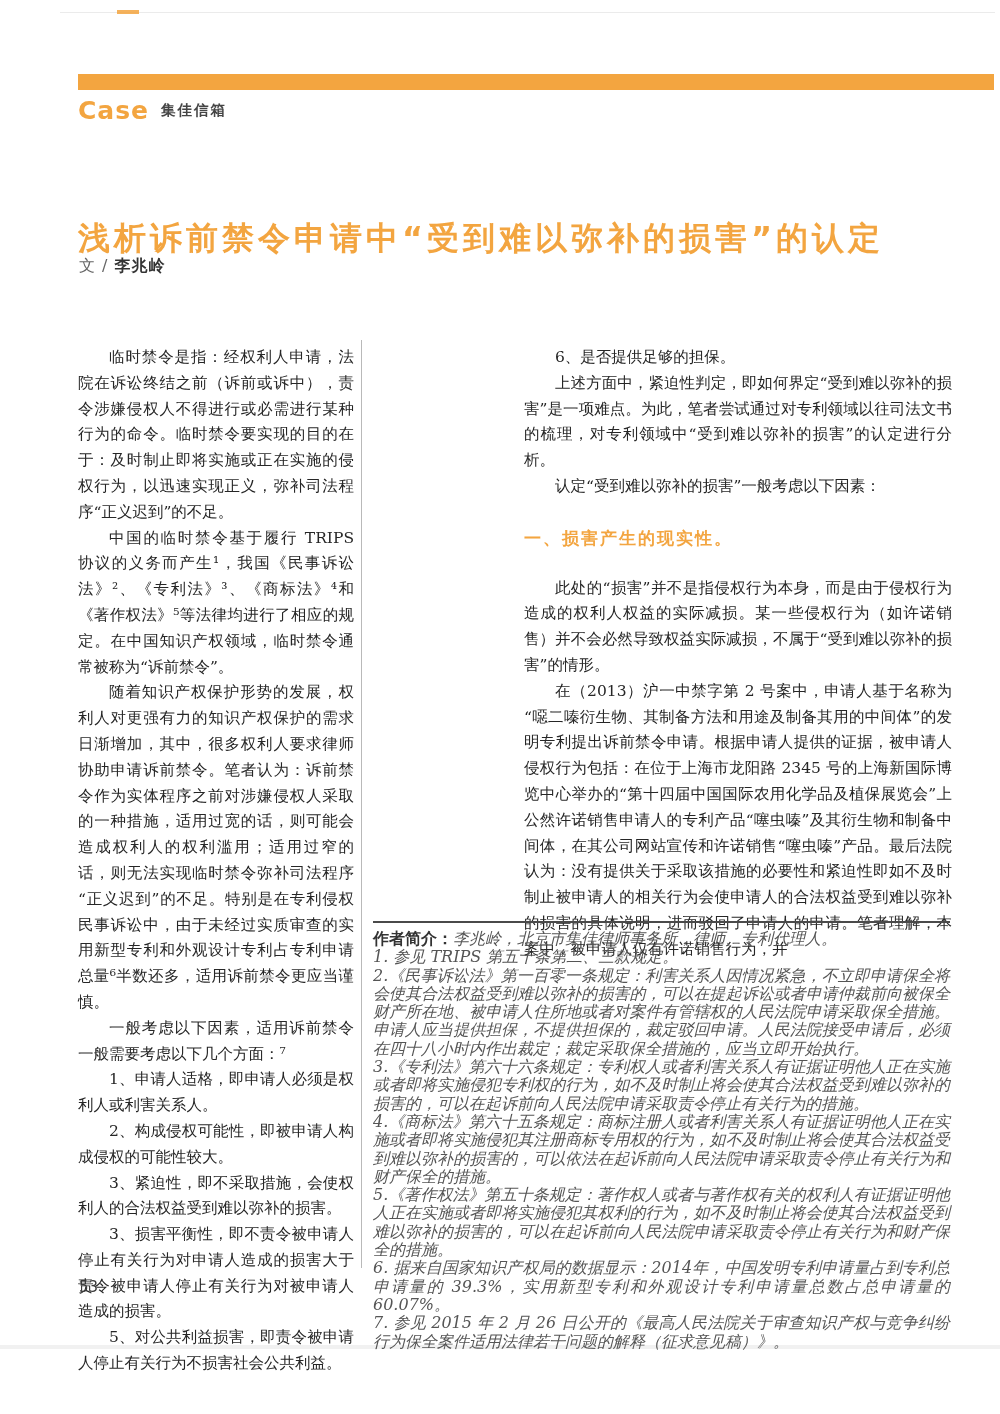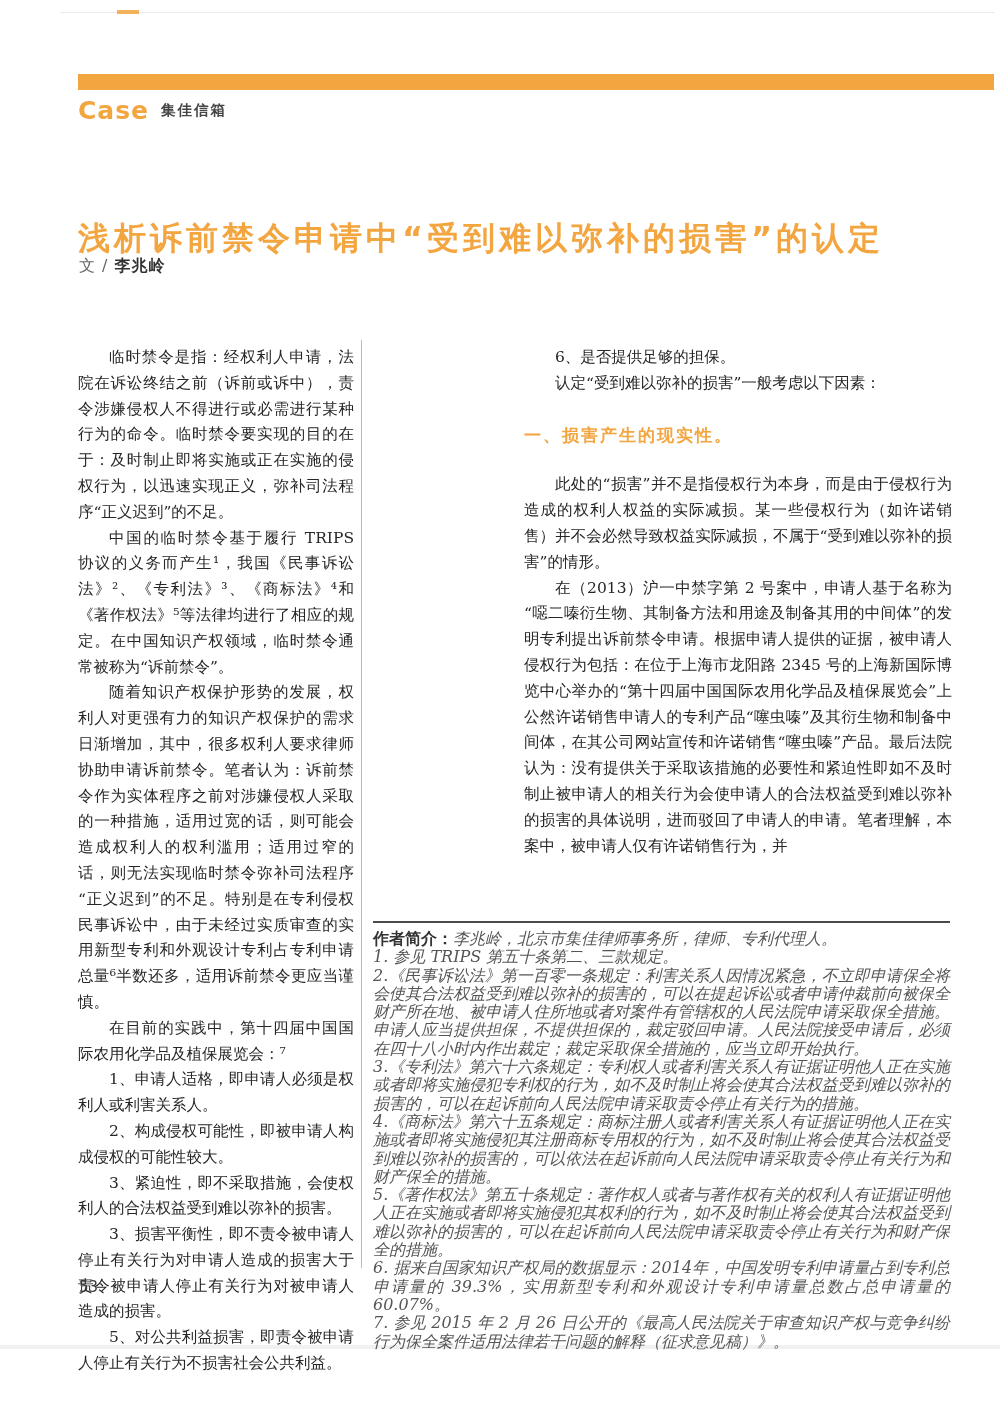--- a/index.html
+++ b/index.html
@@ -74,30 +74,31 @@
   <div class="byline">
     <span>文 / </span><span class="author">李兆岭</span>
   </div>
 
   <div class="col-divider"></div>
 
   <div class="col col-left">
     <p>临时禁令是指：经权利人申请，法院在诉讼终结之前（诉前或诉中），责令涉嫌侵权人不得进行或必需进行某种行为的命令。临时禁令要实现的目的在于：及时制止即将实施或正在实施的侵权行为，以迅速实现正义，弥补司法程序“正义迟到”的不足。</p>
     <p>中国的临时禁令基于履行 TRIPS 协议的义务而产生¹，我国《民事诉讼法》²、《专利法》³、《商标法》⁴和《著作权法》⁵等法律均进行了相应的规定。在中国知识产权领域，临时禁令通常被称为“诉前禁令”。</p>
     <p>随着知识产权保护形势的发展，权利人对更强有力的知识产权保护的需求日渐增加，其中，很多权利人要求律师协助申请诉前禁令。笔者认为：诉前禁令作为实体程序之前对涉嫌侵权人采取的一种措施，适用过宽的话，则可能会造成权利人的权利滥用；适用过窄的话，则无法实现临时禁令弥补司法程序“正义迟到”的不足。特别是在专利侵权民事诉讼中，由于未经过实质审查的实用新型专利和外观设计专利占专利申请总量⁶半数还多，适用诉前禁令更应当谨慎。</p>
-    <p>在目前的实践中，第十四届中国国际农用化学品及植保展览会：⁷</p>
+    <p>一般考虑以下因素，适用诉前禁令一般需要考虑以下几个方面：⁷</p>
     <p>1、申请人适格，即申请人必须是权利人或利害关系人。</p>
     <p>2、构成侵权可能性，即被申请人构成侵权的可能性较大。</p>
     <p>3、紧迫性，即不采取措施，会使权利人的合法权益受到难以弥补的损害。</p>
     <p>3、损害平衡性，即不责令被申请人停止有关行为对申请人造成的损害大于责令被申请人停止有关行为对被申请人造成的损害。</p>
     <p>5、对公共利益损害，即责令被申请人停止有关行为不损害社会公共利益。</p>
   </div>
 
   <div class="col col-right">
     <p>6、是否提供足够的担保。</p>
+    <p>上述方面中，紧迫性判定，即如何界定“受到难以弥补的损害”是一项难点。为此，笔者尝试通过对专利领域以往司法文书的梳理，对专利领域中“受到难以弥补的损害”的认定进行分析。</p>
     <p>认定“受到难以弥补的损害”一般考虑以下因素：</p>
     <h2 class="section-heading">一、损害产生的现实性。</h2>
     <p>此处的“损害”并不是指侵权行为本身，而是由于侵权行为造成的权利人权益的实际减损。某一些侵权行为（如许诺销售）并不会必然导致权益实际减损，不属于“受到难以弥补的损害”的情形。</p>
     <p>在（2013）沪一中禁字第 2 号案中，申请人基于名称为“噁二嗪衍生物、其制备方法和用途及制备其用的中间体”的发明专利提出诉前禁令申请。根据申请人提供的证据，被申请人侵权行为包括：在位于上海市龙阳路 2345 号的上海新国际博览中心举办的“第十四届中国国际农用化学品及植保展览会”上公然许诺销售申请人的专利产品“噻虫嗪”及其衍生物和制备中间体，在其公司网站宣传和许诺销售“噻虫嗪”产品。最后法院认为：没有提供关于采取该措施的必要性和紧迫性即如不及时制止被申请人的相关行为会使申请人的合法权益受到难以弥补的损害的具体说明，进而驳回了申请人的申请。笔者理解，本案中，被申请人仅有许诺销售行为，并</p>
   </div>
 
   <div class="fn-rule"></div>
   <div class="footnotes">
     <p><span class="fn-bio-label">作者简介：</span><span>李兆岭，北京市集佳律师事务所，律师、专利代理人。</span></p>
     <p>1. 参见 TRIPS 第五十条第二、三款规定。</p>

